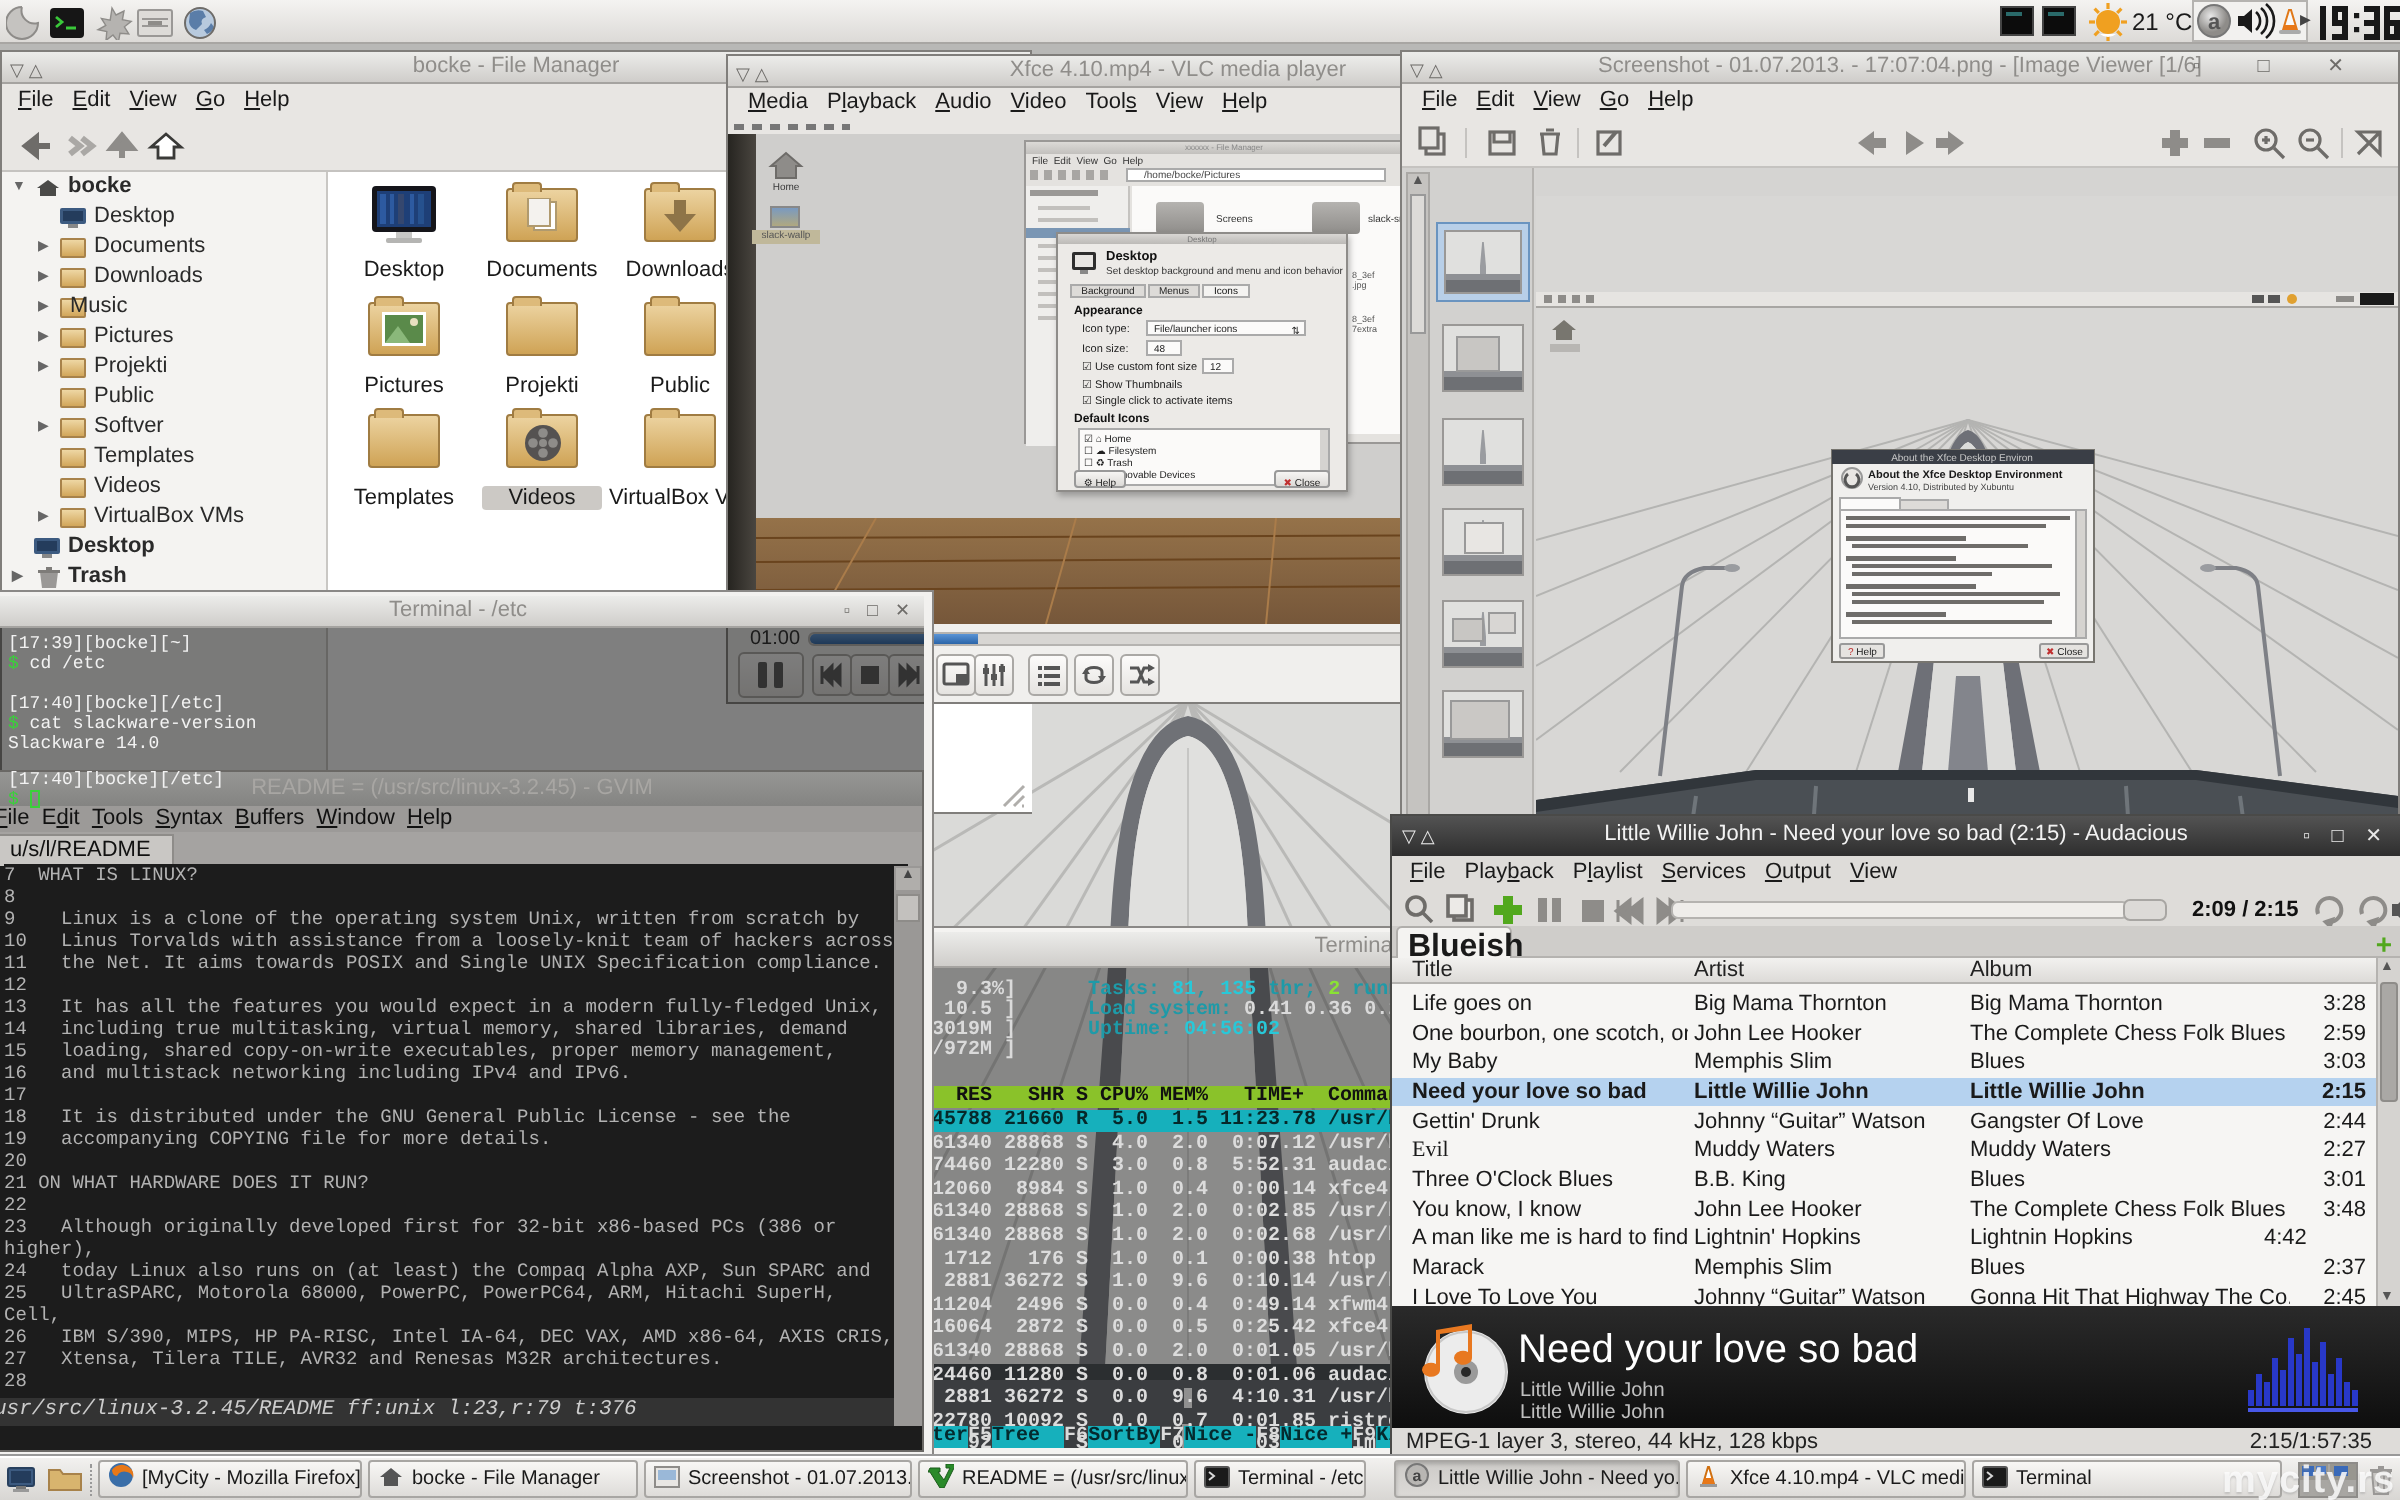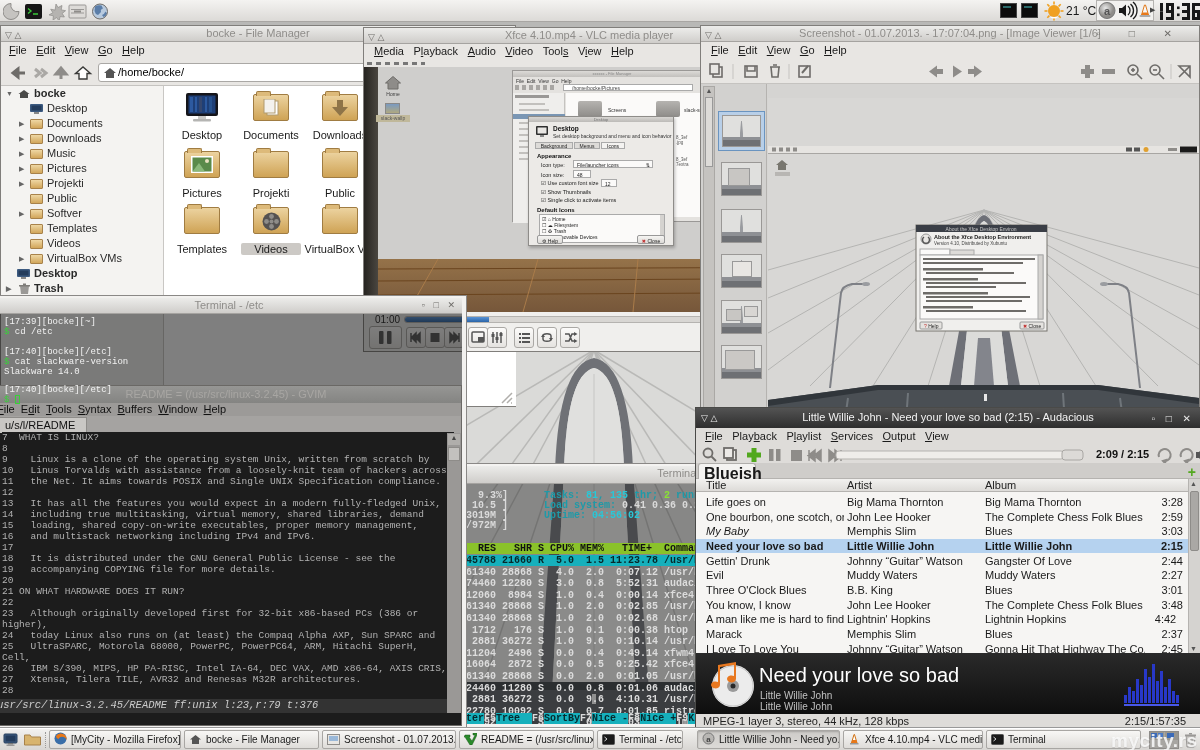--- a/index.html
+++ b/index.html
@@ -61,25 +61,20 @@
 <div class="win" id="fm" style="left:0;top:25px;width:516px;height:382px;background:#fff;">
 <div class="tbar" style="height:16px;"><span style="position:absolute;left:4px;top:2px;color:#6e6c69;font-size:9px;">▽ △</span>bocke - File Manager</div>
 <div class="mbar" style="top:16px;height:18px;padding:2px 0 0 8px;"><span><u>F</u>ile</span><span><u>E</u>dit</span><span><u>V</u>iew</span><span><u>G</u>o</span><span><u>H</u>elp</span></div>
 <div class="abs" style="left:0;top:34px;width:100%;height:26px;background:#e8e6e3;border-bottom:1px solid #c5c3c0;">
   <svg class="abs" style="left:8px;top:3px;" width="92" height="20">
     <path d="M16 10 L9 10 M9 6 L4 10 L9 14 Z" stroke="#6e6c69" stroke-width="3" fill="#6e6c69"></path>
     <path d="M26 6 L31 10 L26 14 M32 6 L37 10 L32 14" stroke="#aaa8a5" stroke-width="3" fill="none"></path>
     <path d="M52 16 L52 10 M47 11 L52 5 L57 11 Z" stroke="#8e8c89" stroke-width="3" fill="#8e8c89"></path>
     <path d="M70 16 L70 10.5 L66.5 10.5 L74 4 L81.5 10.5 L78 10.5 L78 16 Z" fill="#fff" stroke="#3a3a38" stroke-width="1.4"></path>
   </svg>
-  <div class="abs" style="left:97px;top:3px;width:411px;height:19px;background:#fff;border:1px solid #aaa8a5;border-radius:3px;font-size:11px;line-height:17px;padding-left:19px;">/home/bocke/
-   <svg class="abs" style="left:4px;top:3px;" width="14" height="12">
-            <path d="M3 11 L3 6 L1 6 L7 1 L13 6 L11 6 L11 11 Z" fill="#555"></path>
-          </svg>
-  </div>
 </div>
 
 <div class="abs" id="fmside" style="left:0;top:60px;width:163px;height:320px;background:#f4f3f1;border-right:1px solid #c9c7c4;font-size:11px;color:#222;">
  <div class="sr" style="top:0;font-weight:bold;">
           <span class="exp" style="left:5px;">▼</span>
           <svg class="abs" style="left:17px;top:3px;" width="12" height="10">
             <path d="M2 9 L2 5 L0.5 5 L6 1 L11.5 5 L10 5 L10 9 Z" fill="#4a4a48"></path>
           </svg>
           <span style="position:absolute;left:33px;">bocke</span>
         </div>
@@ -97,21 +92,21 @@
           <span style="position:absolute;left:46px;">Documents</span>
         </div>
  <div class="sr" style="top:45px;">
           <span class="exp" style="left:18px;">▶</span>
           <span class="fico" style="left:29px;"></span>
           <span style="position:absolute;left:46px;">Downloads</span>
         </div>
  <div class="sr" style="top:60px;">
           <span class="exp" style="left:18px;">▶</span>
           <span class="fico" style="left:29px;"></span>
-          <span style="position:absolute;left:46px;">Music</span>
+          <span style="position:absolute;left:34px;">Music</span>
         </div>
  <div class="sr" style="top:75px;">
           <span class="exp" style="left:18px;">▶</span>
           <span class="fico" style="left:29px;"></span>
           <span style="position:absolute;left:46px;">Pictures</span>
         </div>
  <div class="sr" style="top:90px;">
           <span class="exp" style="left:18px;">▶</span>
           <span class="fico" style="left:29px;"></span>
           <span style="position:absolute;left:46px;">Projekti</span>
@@ -676,60 +671,60 @@
           <span class="abs" style="left:289px;width:160px;overflow:hidden;white-space:nowrap;">Big Mama Thornton</span>
           <span class="abs" style="left:452px;width:35px;text-align:right;">3:28</span>
         </div>
 <div class="abs arow" style="top:17.6px;">
           <span class="abs" style="left:10px;width:138px;overflow:hidden;white-space:nowrap;">One bourbon, one scotch, one ...</span>
           <span class="abs" style="left:151px;width:136px;overflow:hidden;white-space:nowrap;">John Lee Hooker</span>
           <span class="abs" style="left:289px;width:160px;overflow:hidden;white-space:nowrap;">The Complete Chess Folk Blues</span>
           <span class="abs" style="left:452px;width:35px;text-align:right;">2:59</span>
         </div>
 <div class="abs arow" style="top:32.2px;">
-          <span class="abs" style="left:10px;width:138px;overflow:hidden;white-space:nowrap;font-style:italic;">My Baby</span>
+          <span class="abs" style="left:10px;width:138px;overflow:hidden;white-space:nowrap;">My Baby</span>
           <span class="abs" style="left:151px;width:136px;overflow:hidden;white-space:nowrap;">Memphis Slim</span>
           <span class="abs" style="left:289px;width:160px;overflow:hidden;white-space:nowrap;">Blues</span>
           <span class="abs" style="left:452px;width:35px;text-align:right;">3:03</span>
         </div>
 <div class="abs arow" style="top:46.9px;background:#b5d2ef;font-weight:bold;">
           <span class="abs" style="left:10px;width:138px;overflow:hidden;white-space:nowrap;">Need your love so bad</span>
           <span class="abs" style="left:151px;width:136px;overflow:hidden;white-space:nowrap;">Little Willie John</span>
           <span class="abs" style="left:289px;width:160px;overflow:hidden;white-space:nowrap;">Little Willie John</span>
           <span class="abs" style="left:452px;width:35px;text-align:right;">2:15</span>
         </div>
 <div class="abs arow" style="top:61.5px;">
           <span class="abs" style="left:10px;width:138px;overflow:hidden;white-space:nowrap;">Gettin' Drunk</span>
           <span class="abs" style="left:151px;width:136px;overflow:hidden;white-space:nowrap;">Johnny “Guitar” Watson</span>
           <span class="abs" style="left:289px;width:160px;overflow:hidden;white-space:nowrap;">Gangster Of Love</span>
           <span class="abs" style="left:452px;width:35px;text-align:right;">2:44</span>
         </div>
 <div class="abs arow" style="top:76.2px;">
-          <span class="abs" style="left:10px;width:138px;overflow:hidden;white-space:nowrap;">Evil</span>
+          <span class="abs" style="left:10px;width:138px;overflow:hidden;white-space:nowrap;font-family:Liberation Serif, serif;">Evil</span>
           <span class="abs" style="left:151px;width:136px;overflow:hidden;white-space:nowrap;">Muddy Waters</span>
           <span class="abs" style="left:289px;width:160px;overflow:hidden;white-space:nowrap;">Muddy Waters</span>
           <span class="abs" style="left:452px;width:35px;text-align:right;">2:27</span>
         </div>
 <div class="abs arow" style="top:90.9px;">
           <span class="abs" style="left:10px;width:138px;overflow:hidden;white-space:nowrap;">Three O'Clock Blues</span>
           <span class="abs" style="left:151px;width:136px;overflow:hidden;white-space:nowrap;">B.B. King</span>
           <span class="abs" style="left:289px;width:160px;overflow:hidden;white-space:nowrap;">Blues</span>
           <span class="abs" style="left:452px;width:35px;text-align:right;">3:01</span>
         </div>
 <div class="abs arow" style="top:105.6px;">
           <span class="abs" style="left:10px;width:138px;overflow:hidden;white-space:nowrap;">You know, I know</span>
           <span class="abs" style="left:151px;width:136px;overflow:hidden;white-space:nowrap;">John Lee Hooker</span>
           <span class="abs" style="left:289px;width:160px;overflow:hidden;white-space:nowrap;">The Complete Chess Folk Blues</span>
           <span class="abs" style="left:452px;width:35px;text-align:right;">3:48</span>
         </div>
 <div class="abs arow" style="top:120.2px;">
           <span class="abs" style="left:10px;width:138px;overflow:hidden;white-space:nowrap;text-align:center;">A man like me is hard to find</span>
           <span class="abs" style="left:151px;width:136px;overflow:hidden;white-space:nowrap;">Lightnin' Hopkins</span>
           <span class="abs" style="left:289px;width:160px;overflow:hidden;white-space:nowrap;">Lightnin Hopkins</span>
-          <span class="abs" style="left:452px;width:35px;text-align:center;">4:42</span>
+          <span class="abs" style="left:436px;width:35px;text-align:left;">4:42</span>
         </div>
 <div class="abs arow" style="top:134.8px;">
           <span class="abs" style="left:10px;width:138px;overflow:hidden;white-space:nowrap;">Marack</span>
           <span class="abs" style="left:151px;width:136px;overflow:hidden;white-space:nowrap;">Memphis Slim</span>
           <span class="abs" style="left:289px;width:160px;overflow:hidden;white-space:nowrap;">Blues</span>
           <span class="abs" style="left:452px;width:35px;text-align:right;">2:37</span>
         </div>
 <div class="abs arow" style="top:149.5px;">
           <span class="abs" style="left:10px;width:138px;overflow:hidden;white-space:nowrap;">I Love To Love You</span>
           <span class="abs" style="left:151px;width:136px;overflow:hidden;white-space:nowrap;">Johnny “Guitar” Watson</span>

